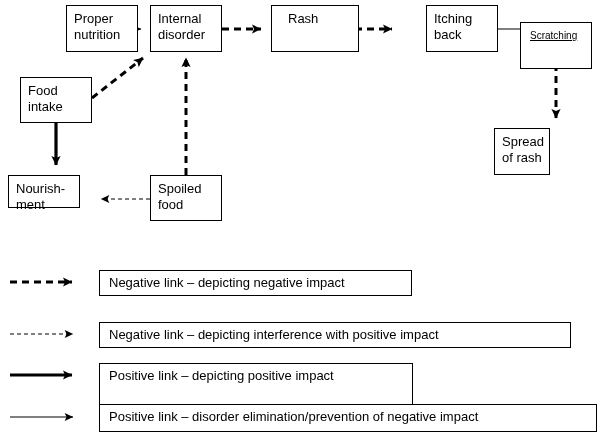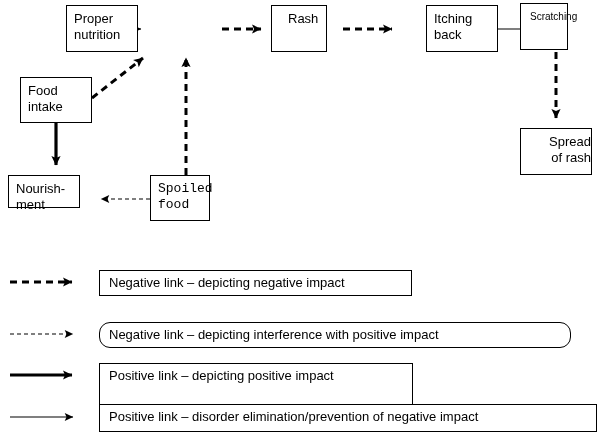--- a/index.html
+++ b/index.html
@@ -113,26 +113,27 @@
     </g>
     <g>
       <line x1="10" y1="375" x2="72" y2="375" stroke="#000000" stroke-width="3.2" marker-end="url(#ah-thick)"></line>
     </g>
     <g>
       <line x1="10" y1="417" x2="73" y2="417" stroke="#000000" stroke-width="1.1" marker-end="url(#ah-thin)"></line>
     </g>
   </svg>
 
   <div class="node" style="left: 20px; top: 5px; width: 72px; height: 47px; margin-left: 46px;">Proper<br>nutrition</div>
-  <div class="node" style="left: 271px; top: 5px; width: 56px; height: 47px; padding-left: 16px;">Rash</div>
+  <div class="node" style="left: 150px; top: 5px; width: 72px; height: 47px;">Internal<br>disorder</div>
+  <div class="node" style="left: 271px; top: 5px; width: 88px; height: 47px; padding-left: 16px;">Rash</div>
   <div class="node" style="left: 402px; top: 5px; width: 72px; height: 47px; margin-left: 24px;">Itching<br>back</div>
-  <div class="node small-text" style="left: 520px; top: 3px; width: 48px; height: 47px;">Scratching</div>
+  <div class="node small-text" style="left: 520px; top: 22px; width: 72px; height: 47px; text-decoration: underline;">Scratching</div>
   <div class="node" style="left: 20px; top: 77px; width: 72px; height: 46px;">Food<br>intake</div>
-  <div class="node" style="left: 520px; top: 128px; width: 72px; height: 47px; text-align: right;">Spread<br>of rash</div>
+  <div class="node" style="left: 494px; top: 128px; width: 56px; height: 47px;">Spread<br>of rash</div>
   <div class="node" style="left: 8px; top: 175px; width: 72px; height: 33px;">Nourish-<br>ment</div>
-  <div class="node" style="left: 150px; top: 175px; width: 60px; height: 46px; font-family: Liberation Mono, monospace;">Spoiled<br>food</div>
+  <div class="node" style="left: 150px; top: 175px; width: 72px; height: 46px;">Spoiled<br>food</div>
 
   <div class="legend-box" style="left: 99px; top: 270px; width: 313px; height: 26px;">Negative link – depicting negative impact</div>
-  <div class="legend-box" style="left: 99px; top: 322px; width: 472px; height: 26px; border-radius: 11px;">Negative link – depicting interference with positive impact</div>
+  <div class="legend-box" style="left: 99px; top: 322px; width: 472px; height: 26px;">Negative link – depicting interference with positive impact</div>
   <div class="legend-box" style="left: 99px; top: 363px; width: 314px; height: 42px;">Positive link – depicting positive impact</div>
   <div class="legend-box" style="left: 99px; top: 404px; width: 498px; height: 28px;">Positive link – disorder elimination/prevention of negative impact</div>
 
 </div>
 
 </body></html>

